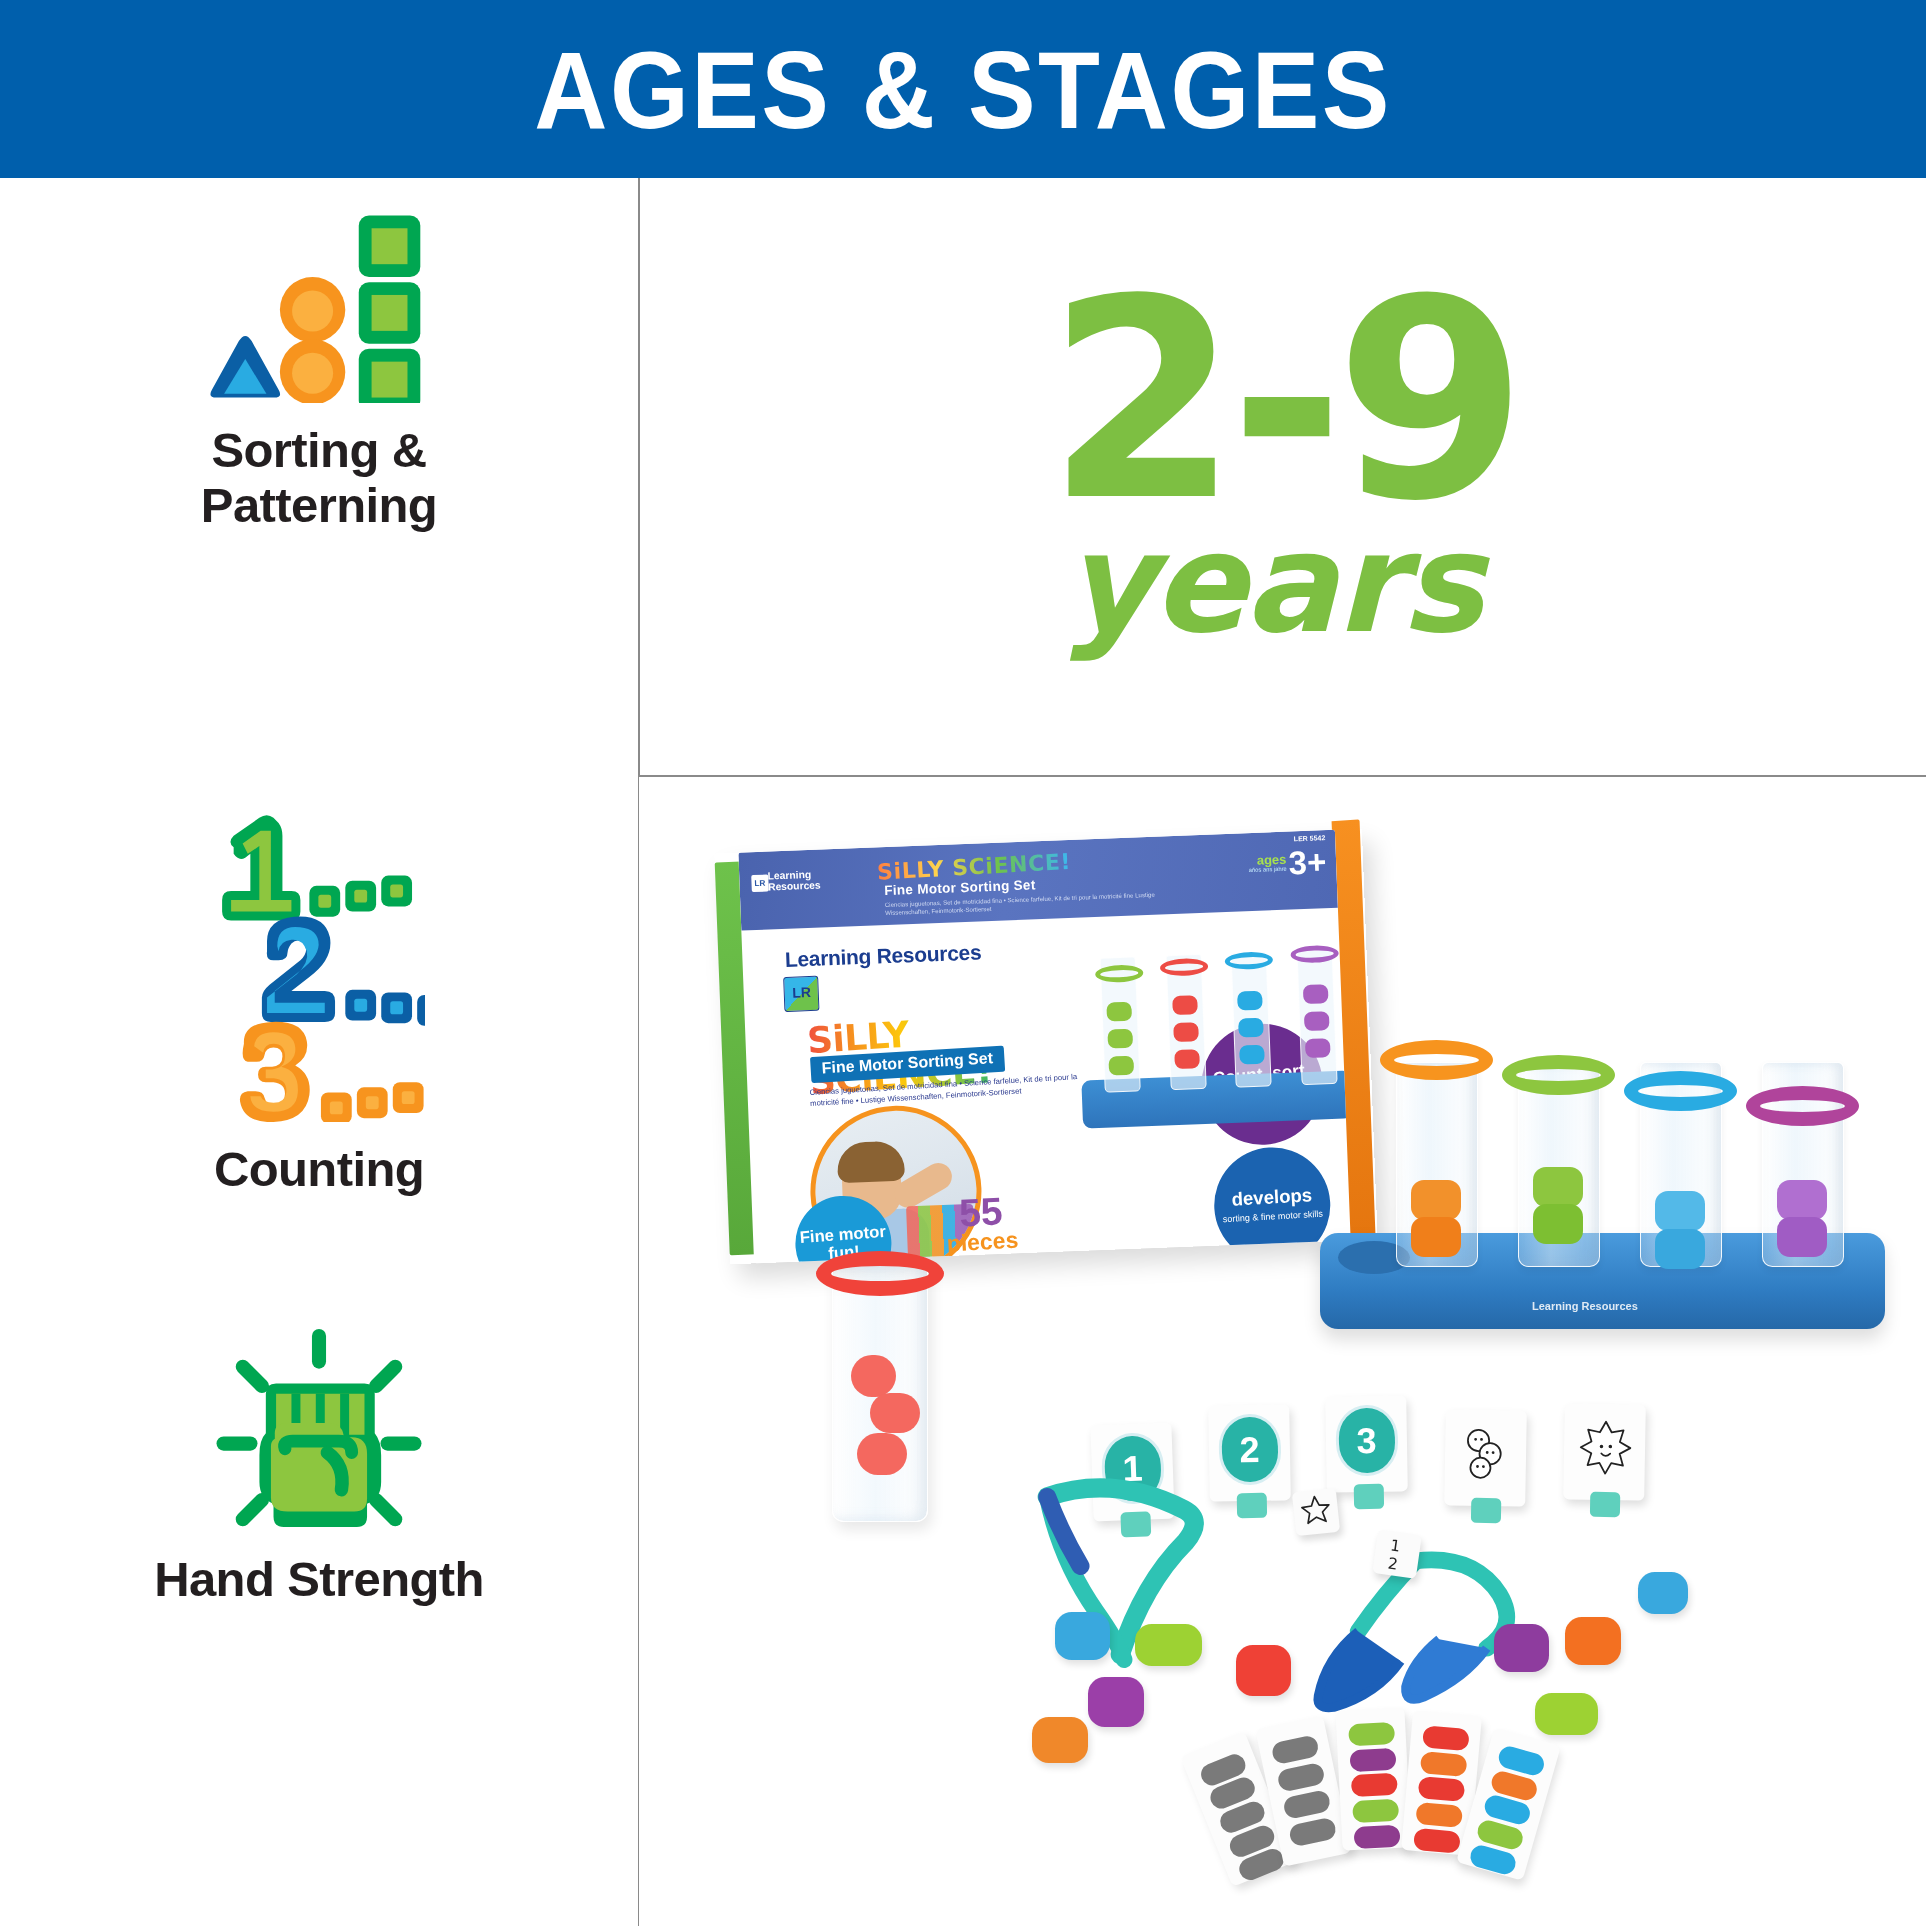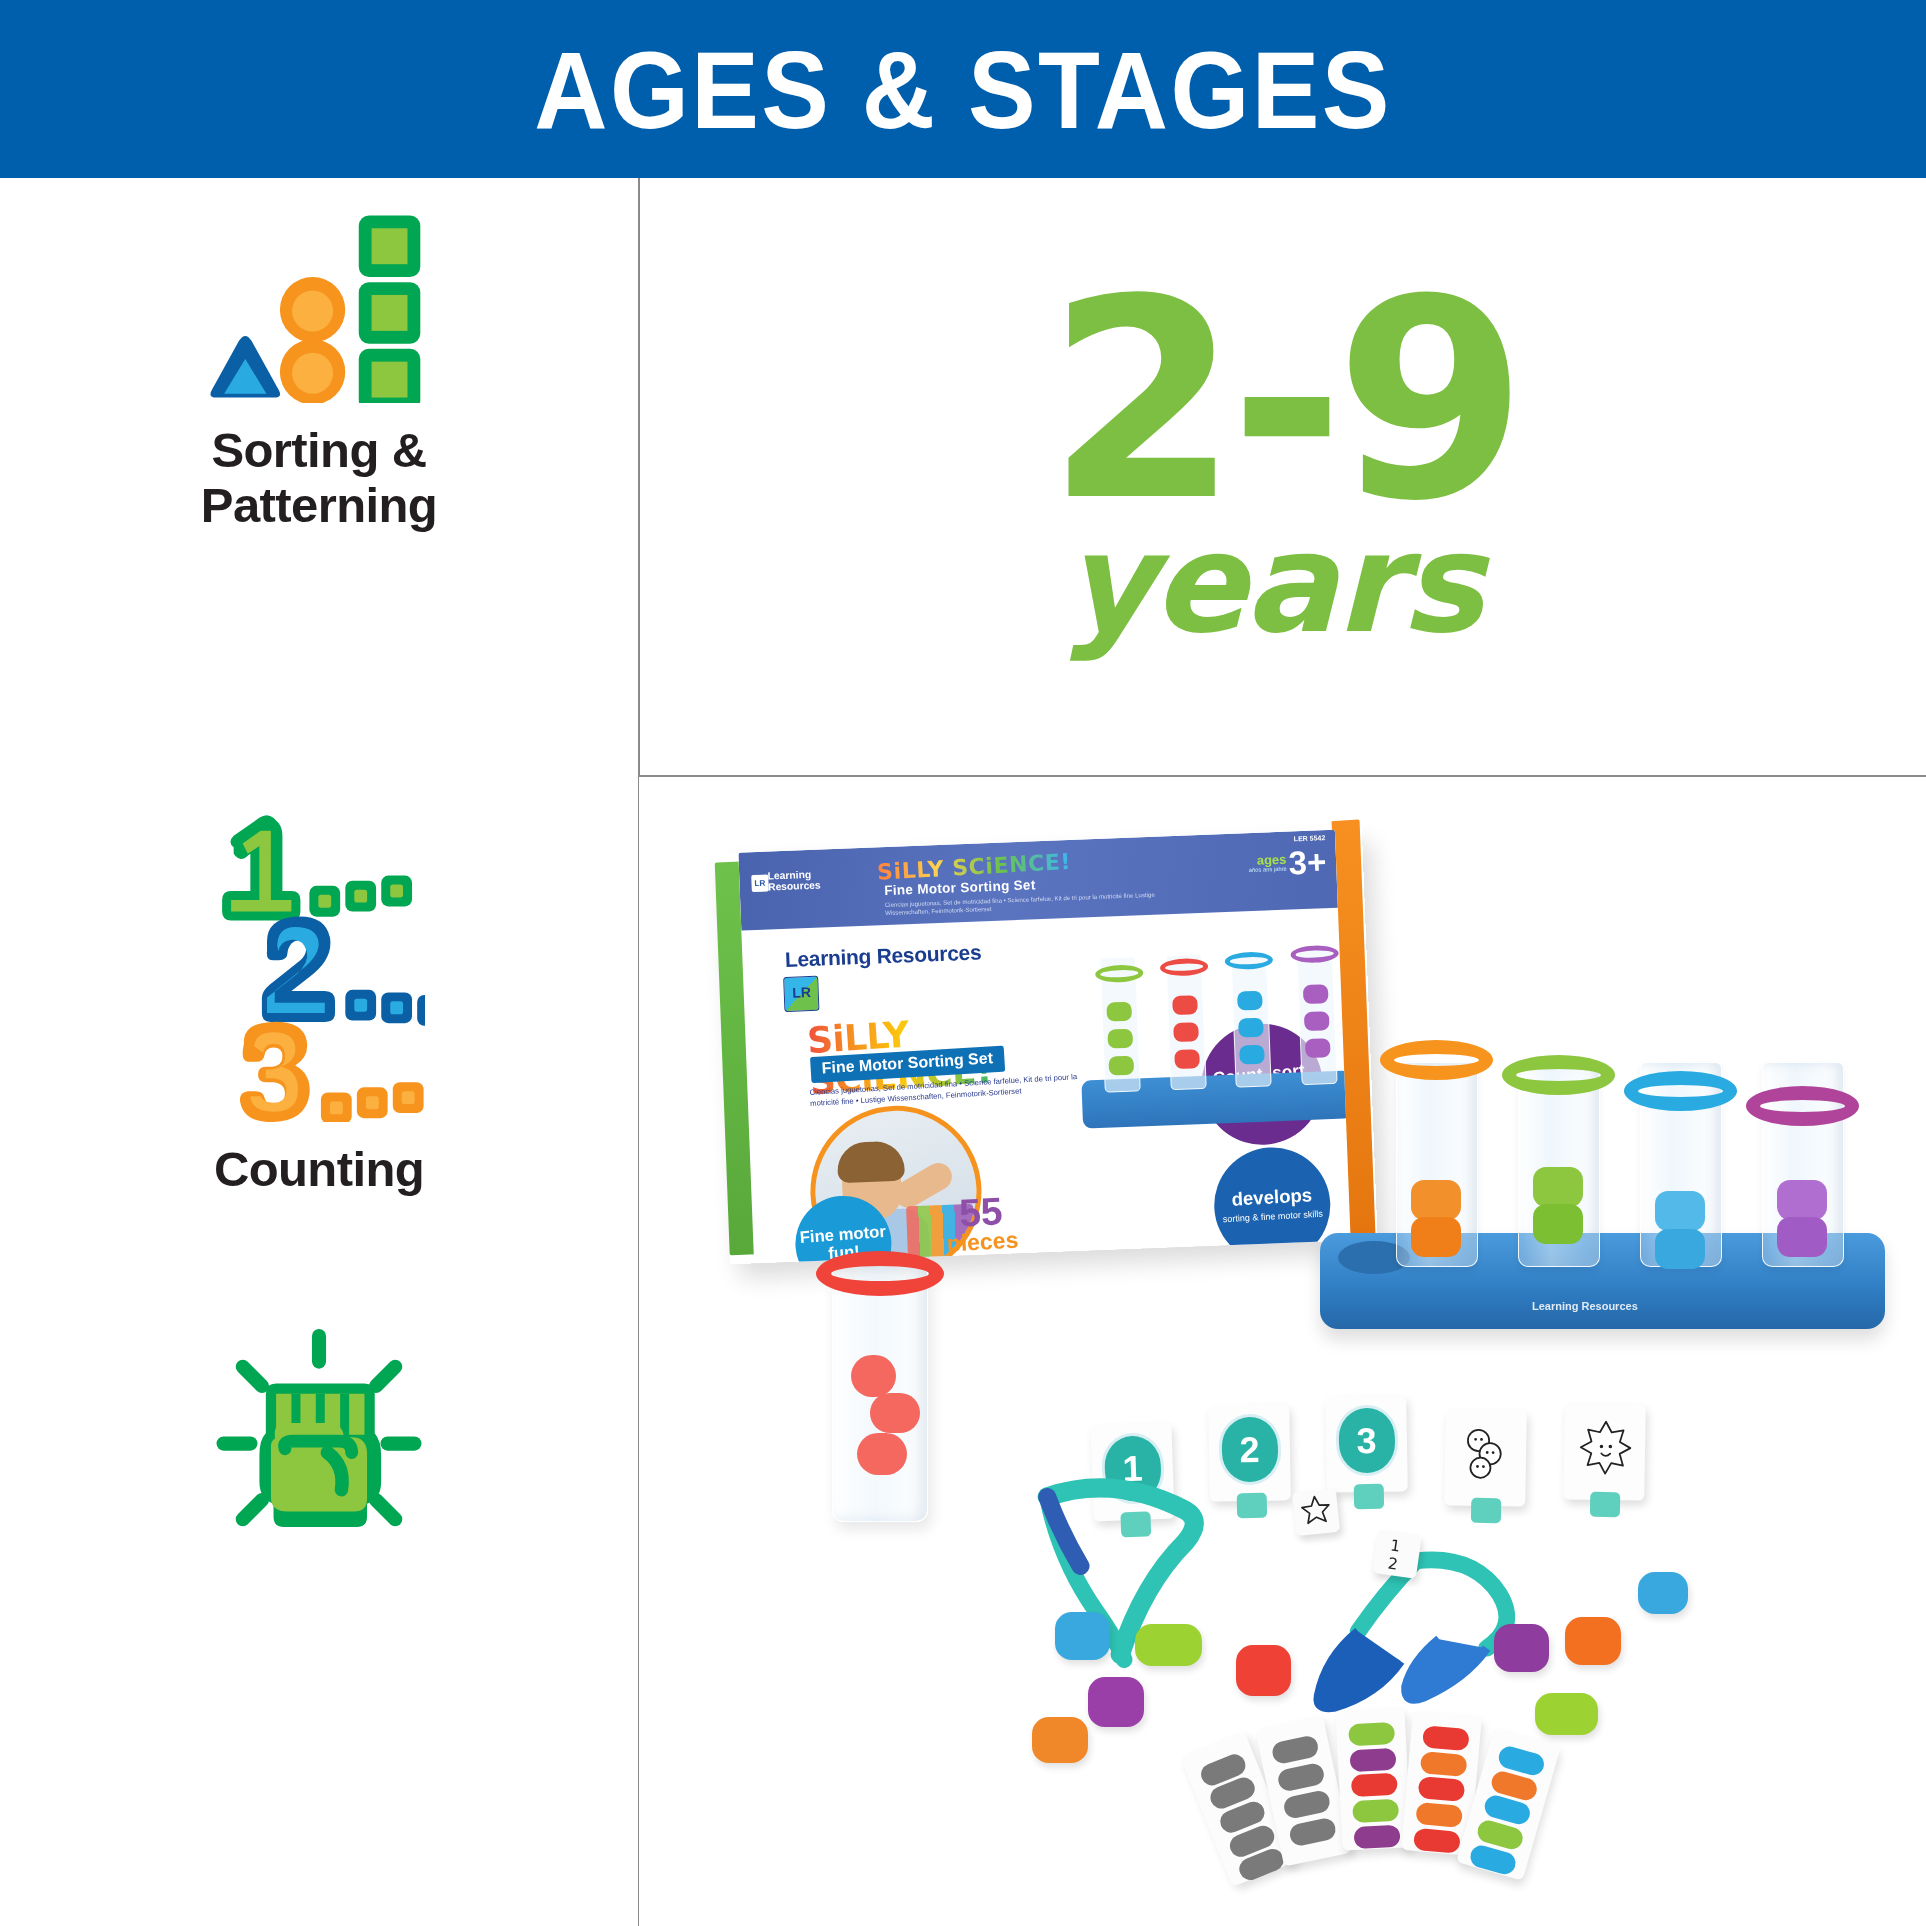--- a/index.html
+++ b/index.html
@@ -453,20 +453,23 @@
               <rect x="198" y="104" width="14" height="66"></rect>
             </g>
             <path d="M96 166 Q96 150 114 150 L178 150 Q204 150 204 176 Q204 200 178 200 L120 200
                      Q96 200 96 182 Z" fill="#8DC63F"></path>
             <path d="M90 186 Q90 172 108 172 L216 172 Q240 172 240 198 L240 268
                      Q240 288 220 288 L116 288 Q90 288 90 266 Z" fill="#8DC63F"></path>
             <path d="M112 190 Q108 178 124 178 L196 178 Q216 178 216 196" fill="none" stroke="#00A651" stroke-width="20" stroke-linecap="round"></path>
             <path d="M178 196 Q206 216 200 254" fill="none" stroke="#00A651" stroke-width="21" stroke-linecap="round"></path>
           </g>
         </svg>
+      </div>
+      <div class="feature-label">
+        <div>Hand Strength</div>
       </div>
     </div>
 
   </div>
 
   <div class="age-panel">
     <div class="age-range">2-9</div>
     <div class="age-unit">years</div>
   </div>
 

